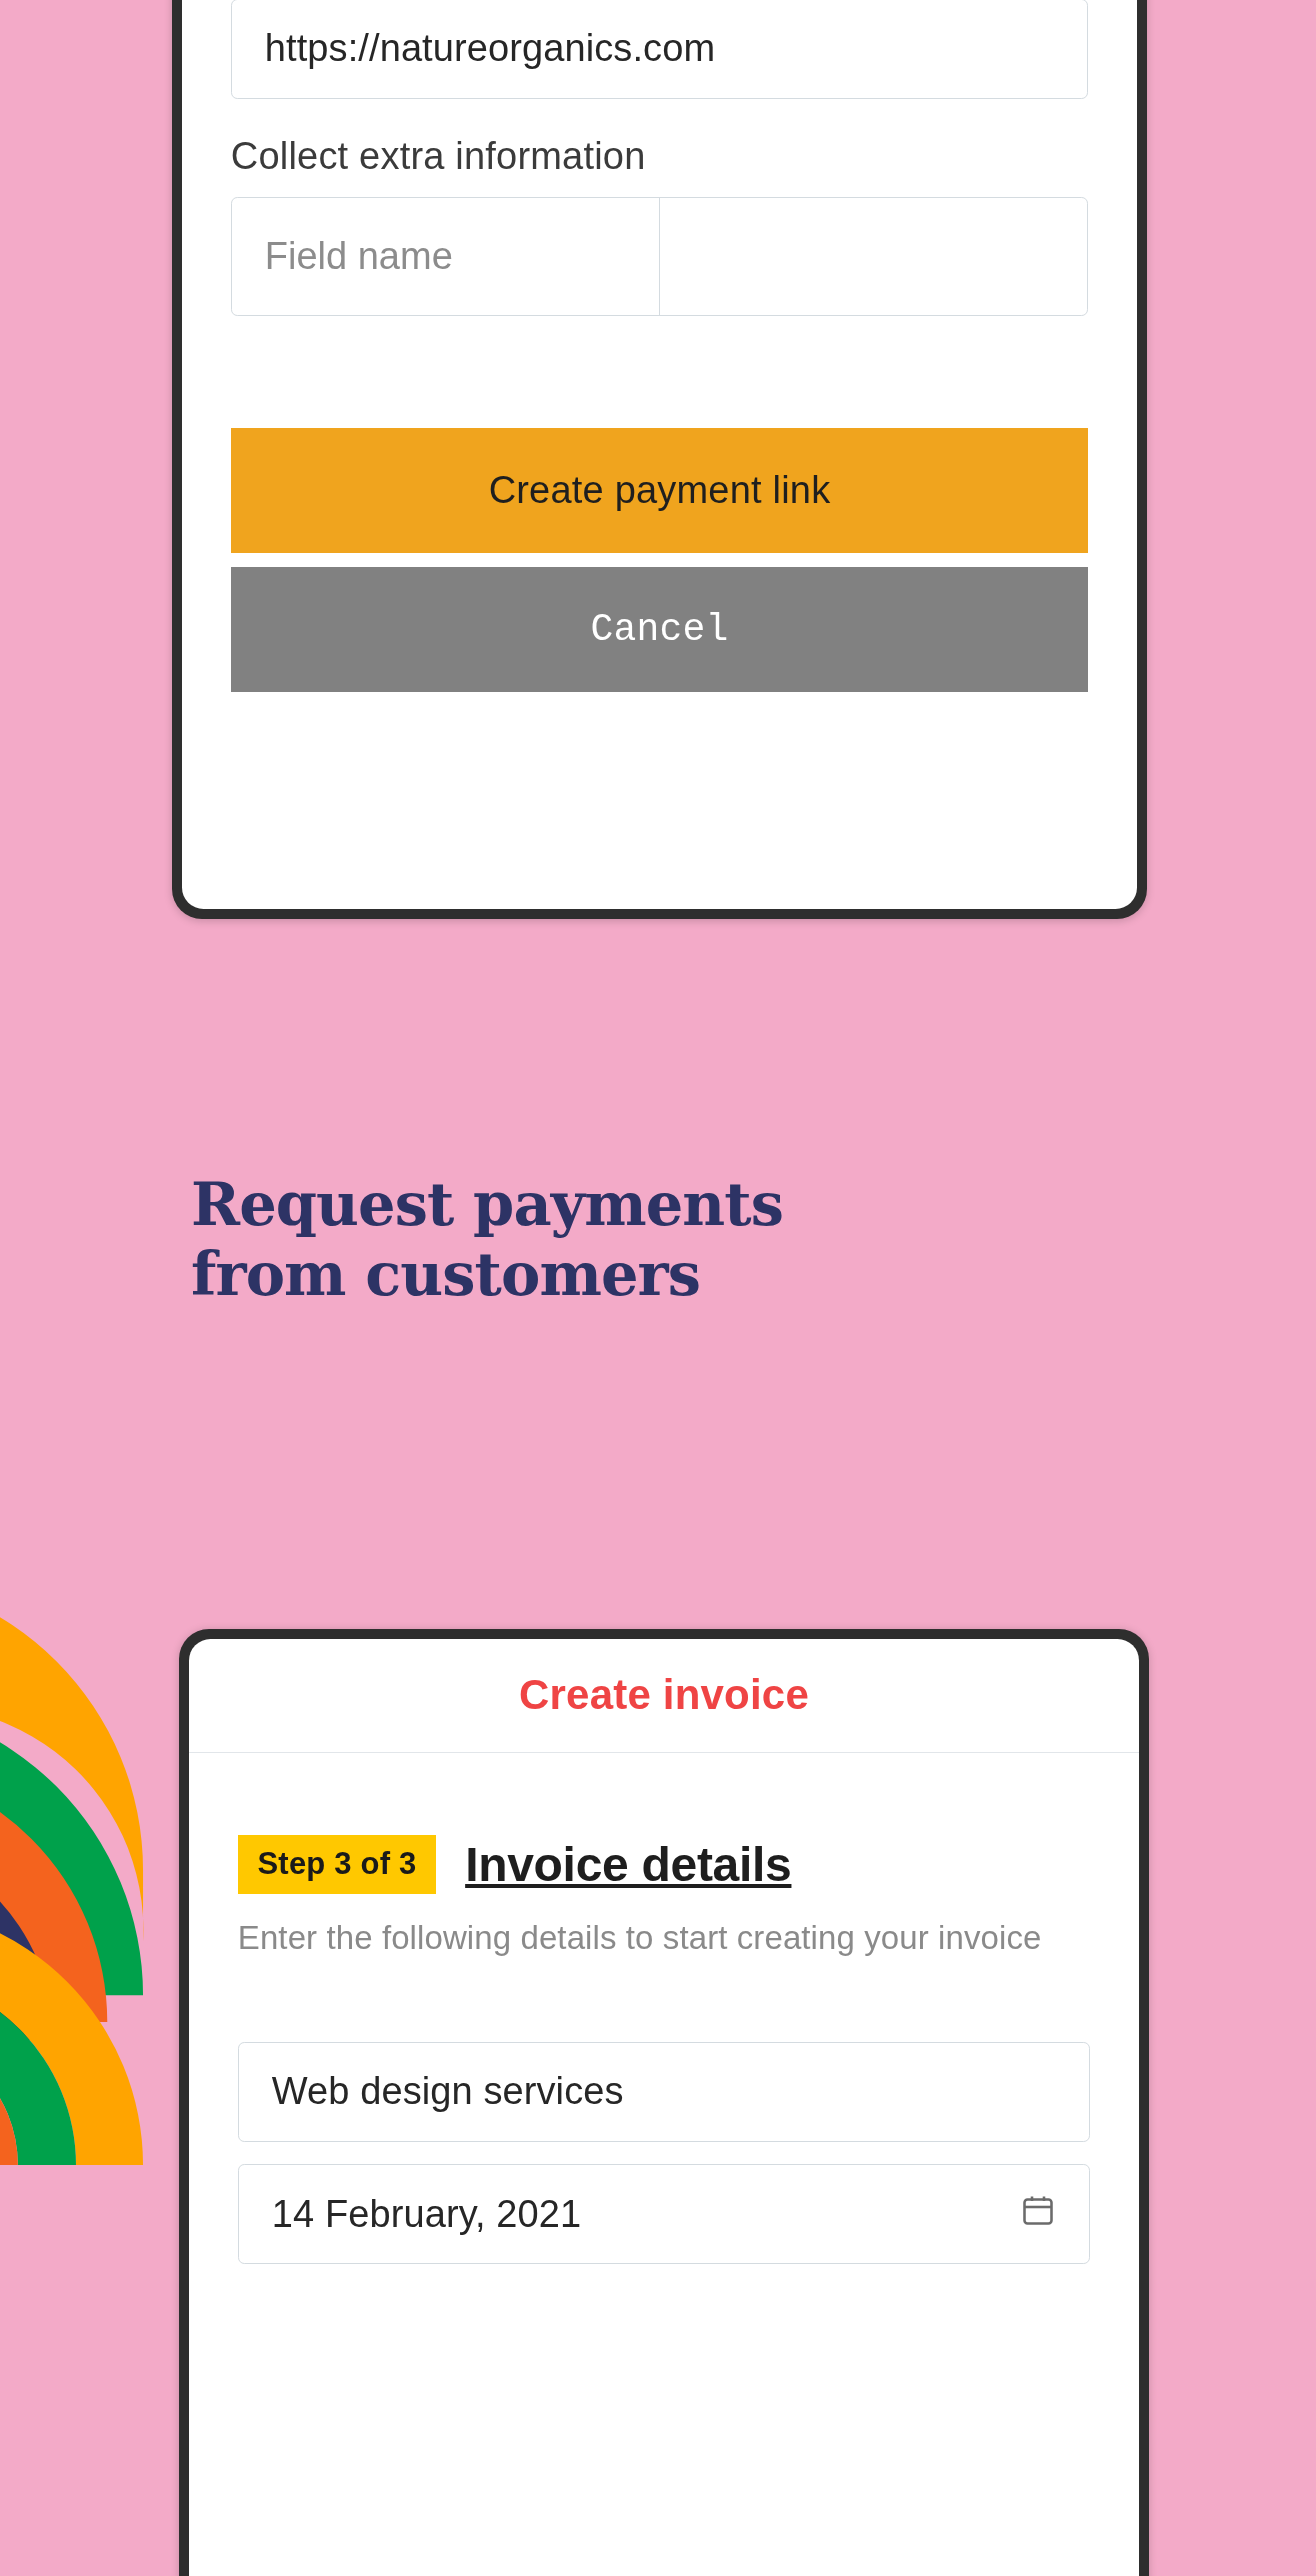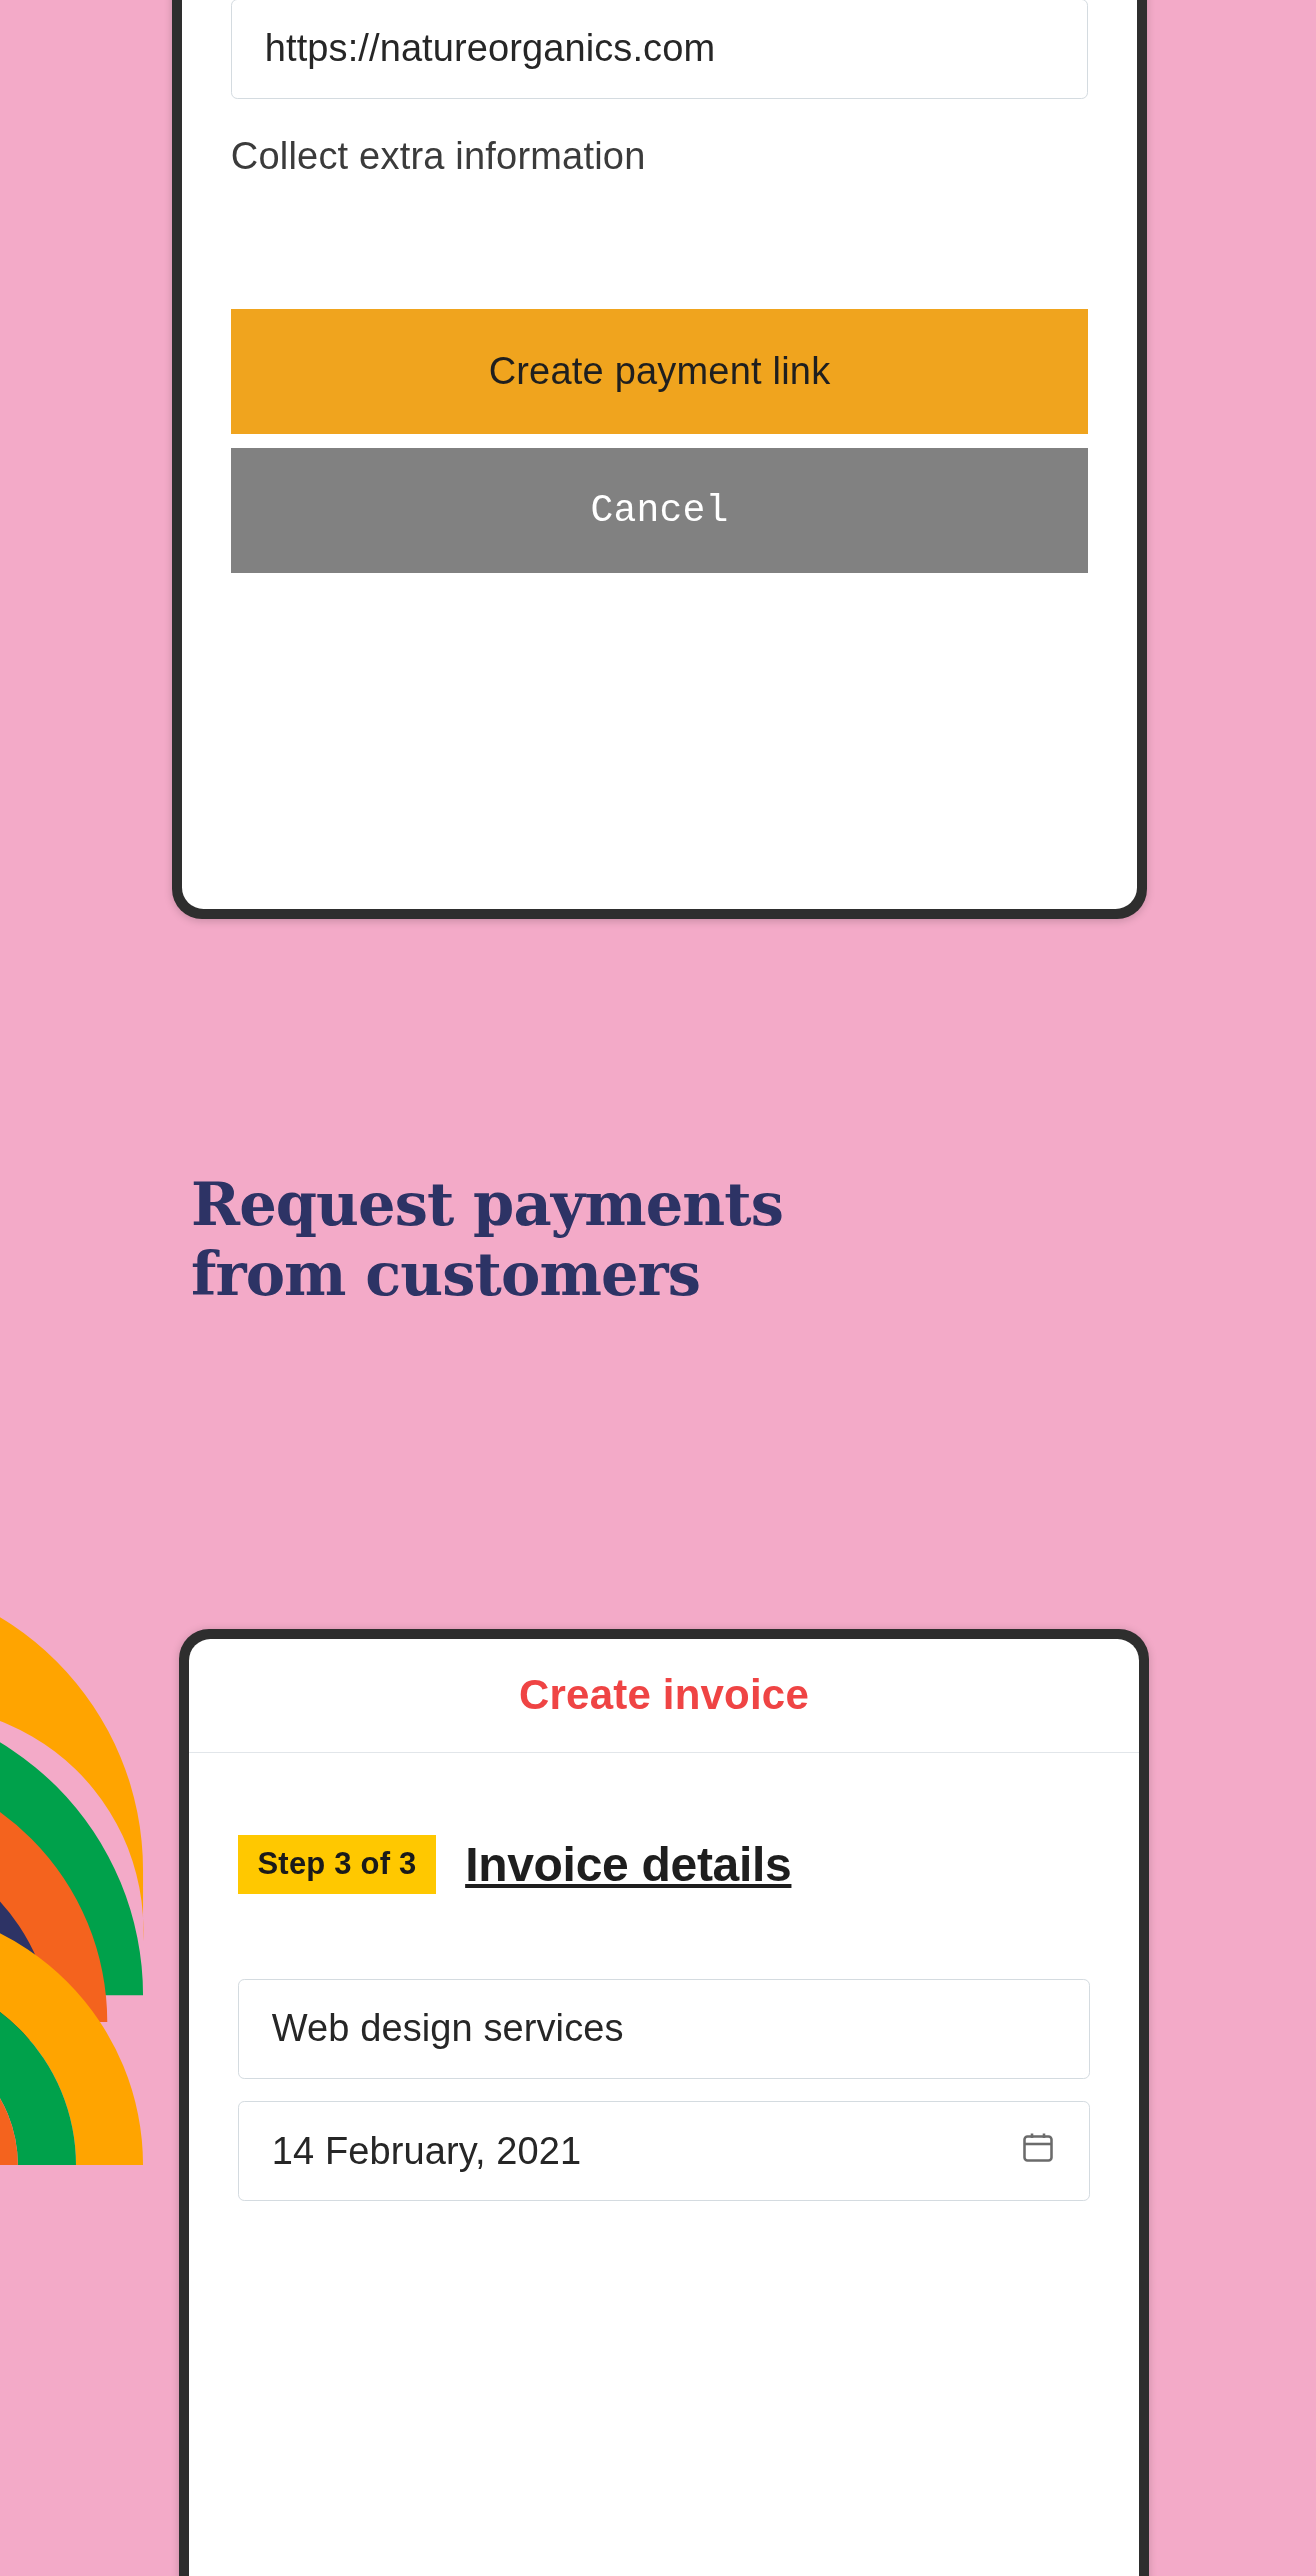--- a/index.html
+++ b/index.html
@@ -206,20 +206,24 @@
   <div class="phone-screen">
 
     <div class="pad" style="padding-top:322px;">
 
       <div class="field">
         <span>https://natureorganics.com</span>
       </div>
 
       <div class="section-label">Collect extra information</div>
 
+      <div class="split-field">
+        <div>Field name</div>
+        <div></div>
+      </div>
 
       <div style="height:112px"></div>
 
       <div class="btn btn-primary">Create payment link</div>
 
       <div style="height:13.4px"></div>
 
       <div class="btn btn-secondary">Cancel</div>
 
     </div>
@@ -236,20 +240,21 @@
 
 
     <div class="appbar">Create invoice</div>
 
     <div class="pad">
       <div class="step-row">
         <span class="step-badge">Step 3 of 3</span>
         <span class="step-title">Invoice details</span>
       </div>
 
+      <div class="step-sub">Enter the following details to start creating your invoice</div>
 
       <div style="height:85px"></div>
 
       <div class="field">
         <span>Web design services</span>
       </div>
 
       <div style="height:22.4px"></div>
 
       <div class="field cal-field">

